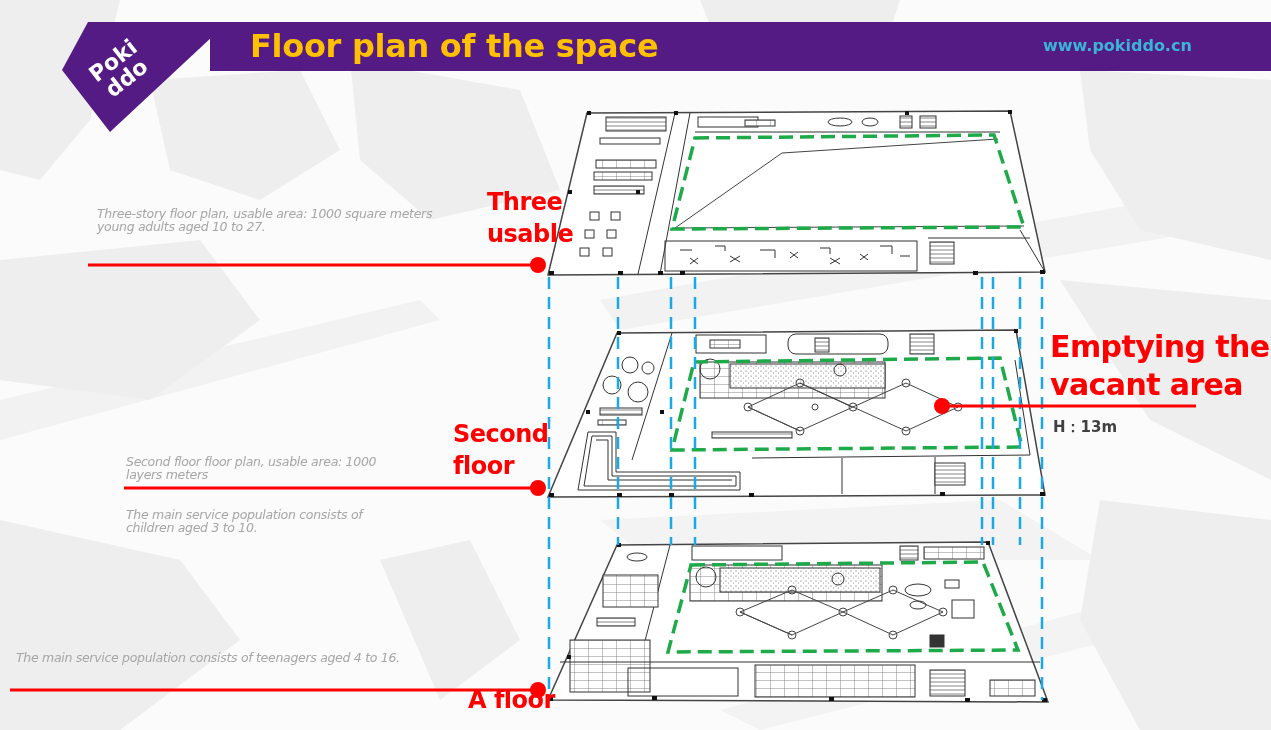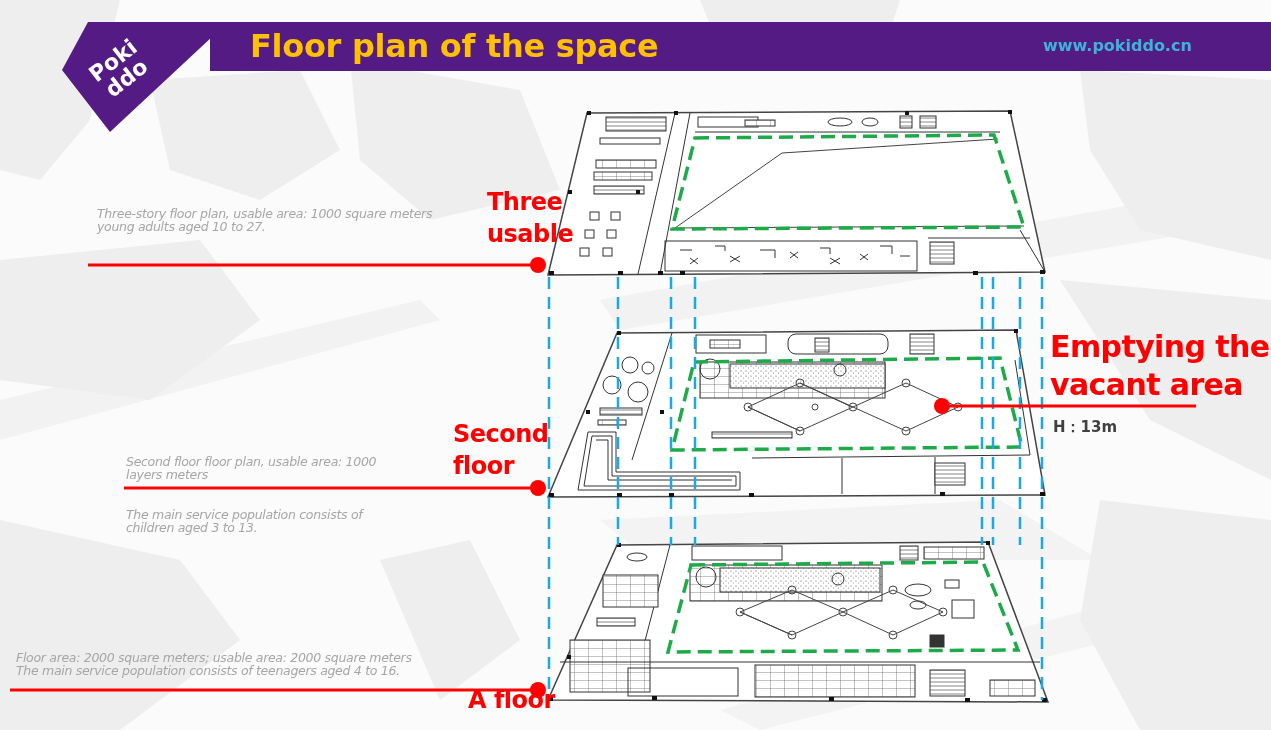--- a/index.html
+++ b/index.html
@@ -274,29 +274,28 @@
   <div>Three</div>
   <div>usable</div>
 </div>
 
 <div class="desc" style="left:126px; top:447px;margin-top:8px;">
   <div>Second floor floor plan, usable area: 1000</div>
   <div>layers meters</div>
 </div>
 <div class="desc" style="left:126px; top:508px;">
   <div>The main service population consists of</div>
-  <div>children aged 3 to 13.</div>
+  <div>children aged 3 to 10.</div>
 </div>
 <div class="floor-label" style="left:453px; top:418px;">
   <div>Second</div>
   <div>floor</div>
 </div>
 
 <div class="desc" style="left:16px; top:651px;">
-  <div>Floor area: 2000 square meters; usable area: 2000 square meters</div>
   <div>The main service population consists of teenagers aged 4 to 16.</div>
 </div>
 <div class="floor-label" style="left:468px; top:684px;">
   <div>A floor</div>
 </div>
 
 <div class="vacant-label">
   <div>Emptying the</div>
   <div>vacant area</div>
 </div>

